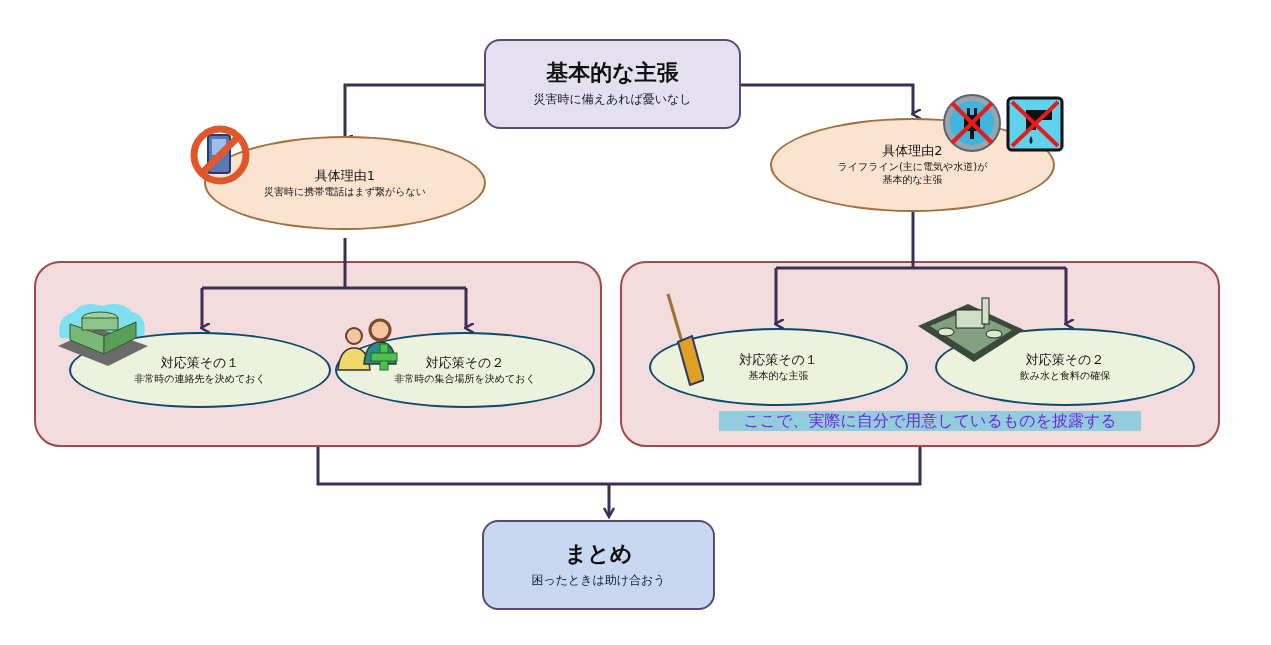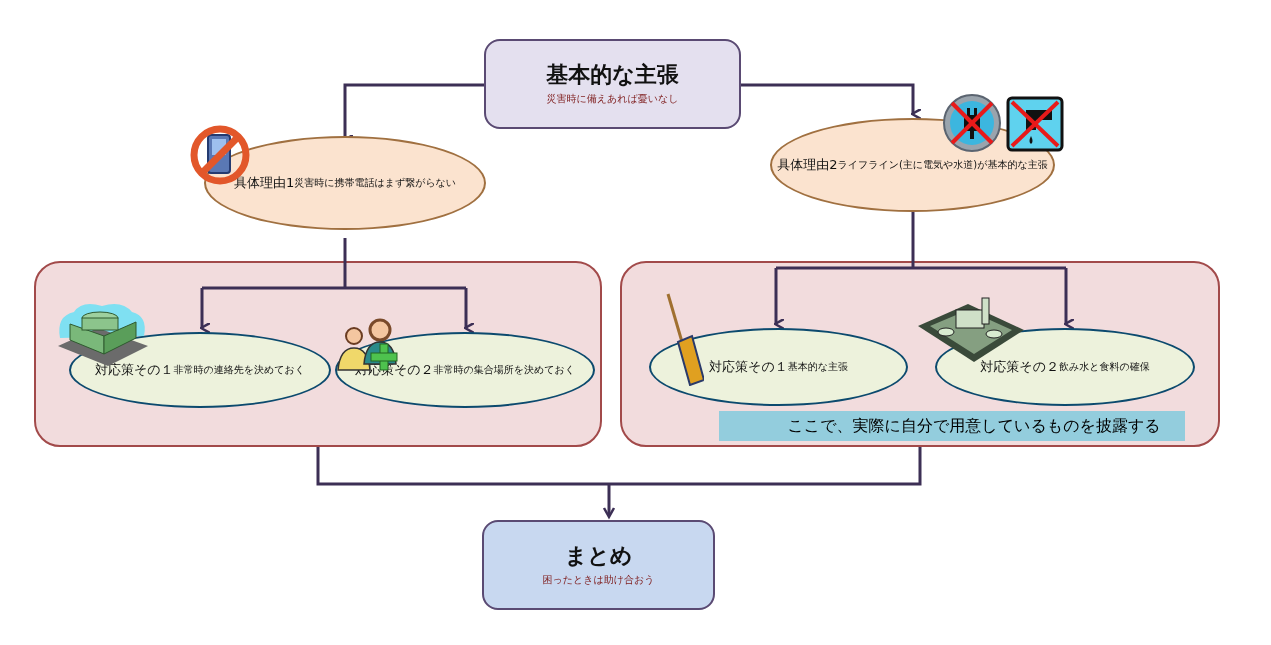--- a/index.html
+++ b/index.html
@@ -1,37 +1,37 @@
 <!DOCTYPE html>
 <html><head>
 <meta charset="utf-8">
 <style>
   html,body{margin:0;padding:0;background:#ffffff;}
   body{width:1271px;height:645px;position:relative;overflow:hidden;font-family:"DejaVu Sans",sans-serif;color:#111;}
   svg.lines{position:absolute;left:0;top:0;}
   .box{position:absolute;border:2px solid #5a4a73;border-radius:16px;display:flex;flex-direction:column;align-items:center;justify-content:center;box-sizing:border-box;}
   .box .t{font-size:22px;font-weight:bold;color:#111;line-height:1.2;}
-  .box .s{font-size:10px;color:#7f1d1d;margin-top:4px;}
+  .box .s{font-size:12px;color:#0f172a;margin-top:4px;}
   .main{left:484px;top:39px;width:257px;height:90px;background:#e4e0ef;}
   .summary{left:482px;top:520px;width:233px;height:90px;background:#c8d8f0;}
   .group{position:absolute;border:2px solid #a24a4a;border-radius:26px;background:#f2dcdd;box-sizing:border-box;}
   .g1{left:34px;top:261px;width:568px;height:186px;}
   .g2{left:620px;top:261px;width:600px;height:186px;}
-  .ellipse{position:absolute;border-radius:50%;display:flex;flex-direction:row;align-items:center;justify-content:center;box-sizing:border-box;text-align:center;}
+  .ellipse{position:absolute;border-radius:50%;display:flex;flex-direction:column;align-items:center;justify-content:center;box-sizing:border-box;text-align:center;}
   .reason{background:#fbe3cf;border:2px solid #a07040;}
   .measure{background:#edf2dc;border:2px solid #0c4a6e;}
   .ellipse .t{font-size:13px;line-height:1.3;}
   .ellipse .s{font-size:10px;line-height:1.35;}
   .r1{left:204px;top:136px;width:282px;height:94px;}
   .r2{left:770px;top:118px;width:285px;height:94px;}
   .m1{left:69px;top:332px;width:262px;height:76px;}
   .m2{left:335px;top:332px;width:260px;height:76px;}
   .m3{left:649px;top:328px;width:259px;height:78px;}
   .m4{left:935px;top:328px;width:260px;height:78px;}
-  .note{position:absolute;left:719px;top:411px;width:422px;height:30px;background:#93cddd;font-size:16px;display:flex;align-items:center;justify-content:center;color:#000000;padding-left:44px;}
+  .note{position:absolute;left:719px;top:411px;width:422px;height:20px;background:#93cddd;font-size:16px;display:flex;align-items:center;justify-content:center;color:#6d28d9;}
   .icon{position:absolute;}
 </style>
 </head>
 <body>
 
 <svg class="lines" width="1271" height="645">
   <defs>
     <marker id="arr" markerWidth="10" markerHeight="10" refX="5" refY="8" orient="auto" markerUnits="userSpaceOnUse">
       <path d="M0,0 L5,9 L10,0" fill="none" stroke="#3c2f55" stroke-width="2.5"></path>
     </marker>

